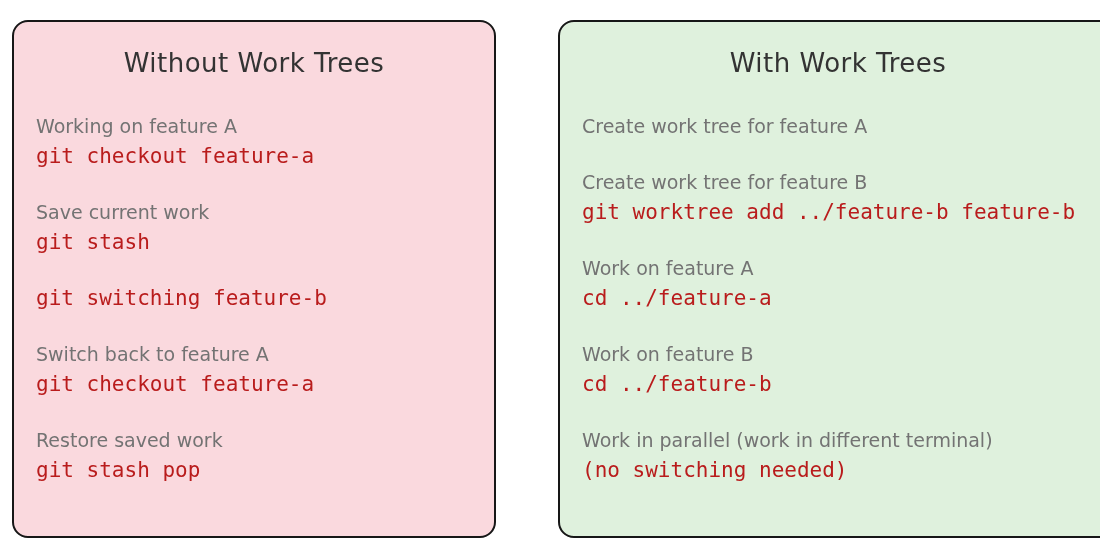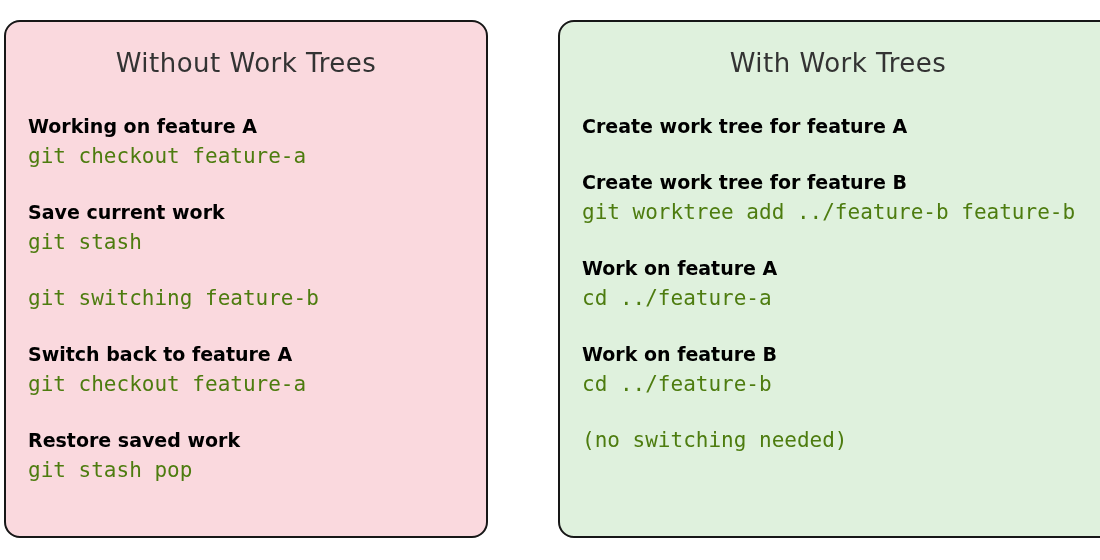--- a/index.html
+++ b/index.html
@@ -18,21 +18,21 @@
   .panel {
     position: absolute;
     top: 20px;
     height: 518px;
     box-sizing: border-box;
     border: 2px solid #171717;
     border-radius: 16px;
     padding: 26px 22px 0 22px;
   }
   .panel-without {
-    left: 4px;
+    left: 12px;
     width: 484px;
     background: #fad9de;
   }
   .panel-with {
     left: 558px;
     width: 560px; 
     background: #dff1dd;
   }
   .panel-title {
     margin: 0;
@@ -41,29 +41,28 @@
     line-height: 30px;
     font-weight: normal;
     color: #333333;
     letter-spacing: 0.5px;
   }
   .block { margin-top: 26px; }
   .block.first { margin-top: 33px; }
   .step-label {
     font-size: 19px;
     line-height: 30px;
-    color: #000000;
+    color: #737373;
     white-space: nowrap;
-    font-weight: bold;
   }
   .step-command {
     font-family: "DejaVu Sans Mono", monospace;
     font-size: 21px;
     line-height: 30px;
-    color: #4d7c0f;
+    color: #b91c1c;
     white-space: nowrap;
   }
 </style>
 </head>
 <body>
 
 <div class="canvas">
 
   <section class="panel panel-without" style="background: rgb(250, 217, 222); border-color: rgb(23, 23, 23);">
     <h2 class="panel-title">Without Work Trees</h2>
@@ -101,17 +100,18 @@
     </div>
     <div class="block">
       <div class="step-label">Work on feature A</div>
       <div class="step-command">cd ../feature-a</div>
     </div>
     <div class="block">
       <div class="step-label">Work on feature B</div>
       <div class="step-command">cd ../feature-b</div>
     </div>
     <div class="block">
+      <div class="step-label">Work in parallel (work in different terminal)</div>
       <div class="step-command">(no switching needed)</div>
     </div>
   </section>
 
 </div>
 
 </body></html>

